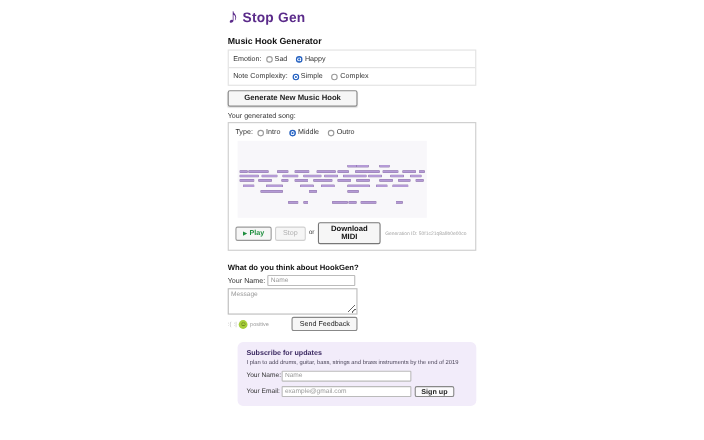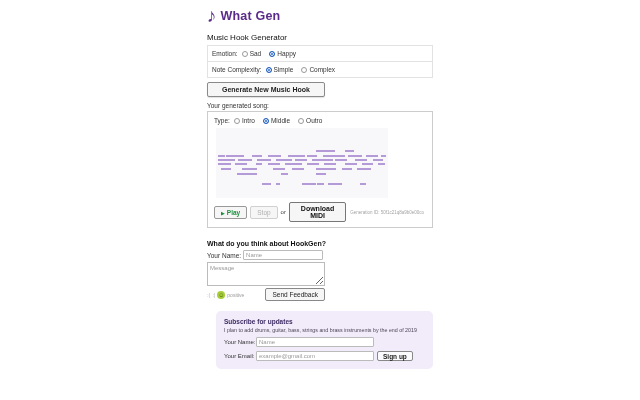--- a/index.html
+++ b/index.html
@@ -5,21 +5,21 @@
   * { margin:0; padding:0; box-sizing:border-box; }
   html,body { width:640px; height:400px; background:#ffffff; overflow:hidden;
     font-family:"Liberation Sans","DejaVu Sans",sans-serif; color:#222; }
   .col { width:226px; margin:0 auto; position:relative; }
 
   
   .logo { display:flex; align-items:center; gap:4px; padding-top:5px; height:26px; }
   .logo .note-glyph { font-size:19px; color:#5b2b8a; line-height:1; }
   .logo .brand { font-size:12.5px; font-weight:800; color:#5b2b8a; letter-spacing:.2px; }
 
-  h1.page-title { font-size:8px; font-weight:400; color:#111; margin-top:7px; }
+  h1.page-title { font-size:8px; font-weight:700; color:#111; margin-top:7px; }
 
   
   .opt-table { margin-top:3px; border:1px solid #e2e2e2; }
   .opt-row { display:flex; align-items:center; padding:4px 4px; font-size:6.5px; color:#333; }
   .opt-row + .opt-row { border-top:1px solid #e2e2e2; }
   .opt-label { margin-right:4px; }
   .radio-opt { display:flex; align-items:center; margin-right:8px; }
   .radio { display:inline-block; width:6px; height:6px; border-radius:50%;
     border:1px solid #9a9a9a; background:#fff; margin-right:2px; }
   .radio.checked { border-color:#2560be; background:#2e6ed0; box-shadow:inset 0 0 0 1px #fff; }
@@ -77,21 +77,21 @@
   .faq-heading { font-size:11px; font-weight:700; color:#111; margin-top:13px; }
 </style>
 </head>
 <body>
 
 <div class="col">
 
   
   <div class="logo">
     <span class="note-glyph">♪</span>
-    <span class="brand">What Gen</span>
+    <span class="brand">Stop Gen</span>
   </div>
 
   <h1 class="page-title">Music Hook Generator</h1>
 
   
   <div class="opt-table">
     <div class="opt-row">
       <span class="opt-label">Emotion:</span>
       <span class="radio-opt">
         <span class="radio"></span>

